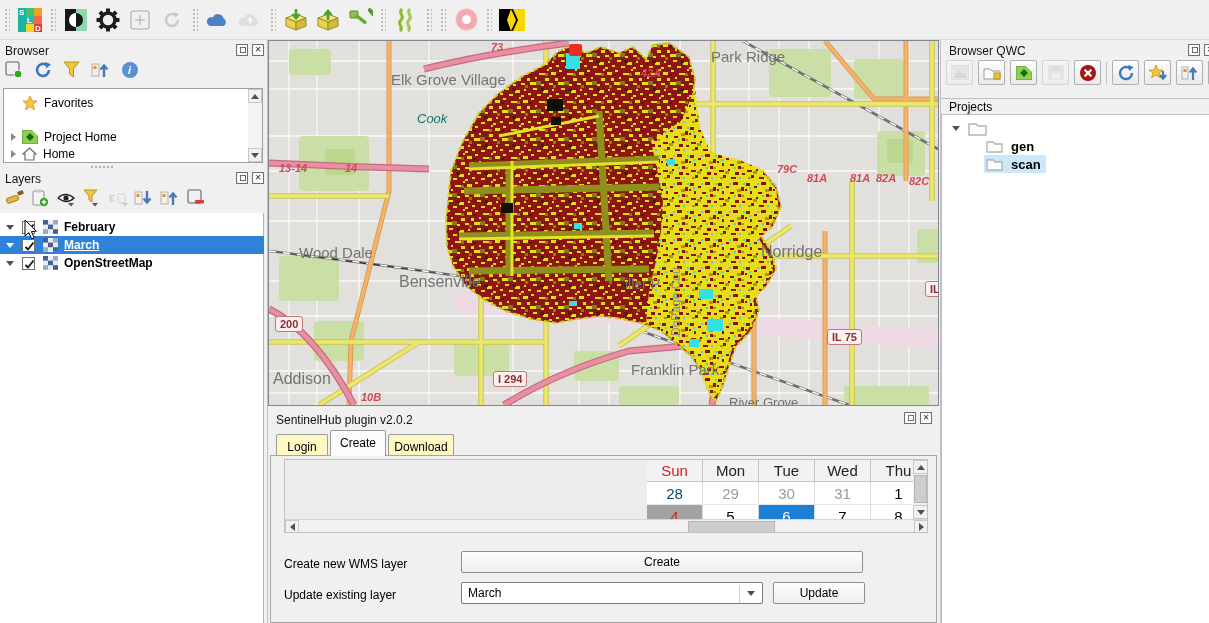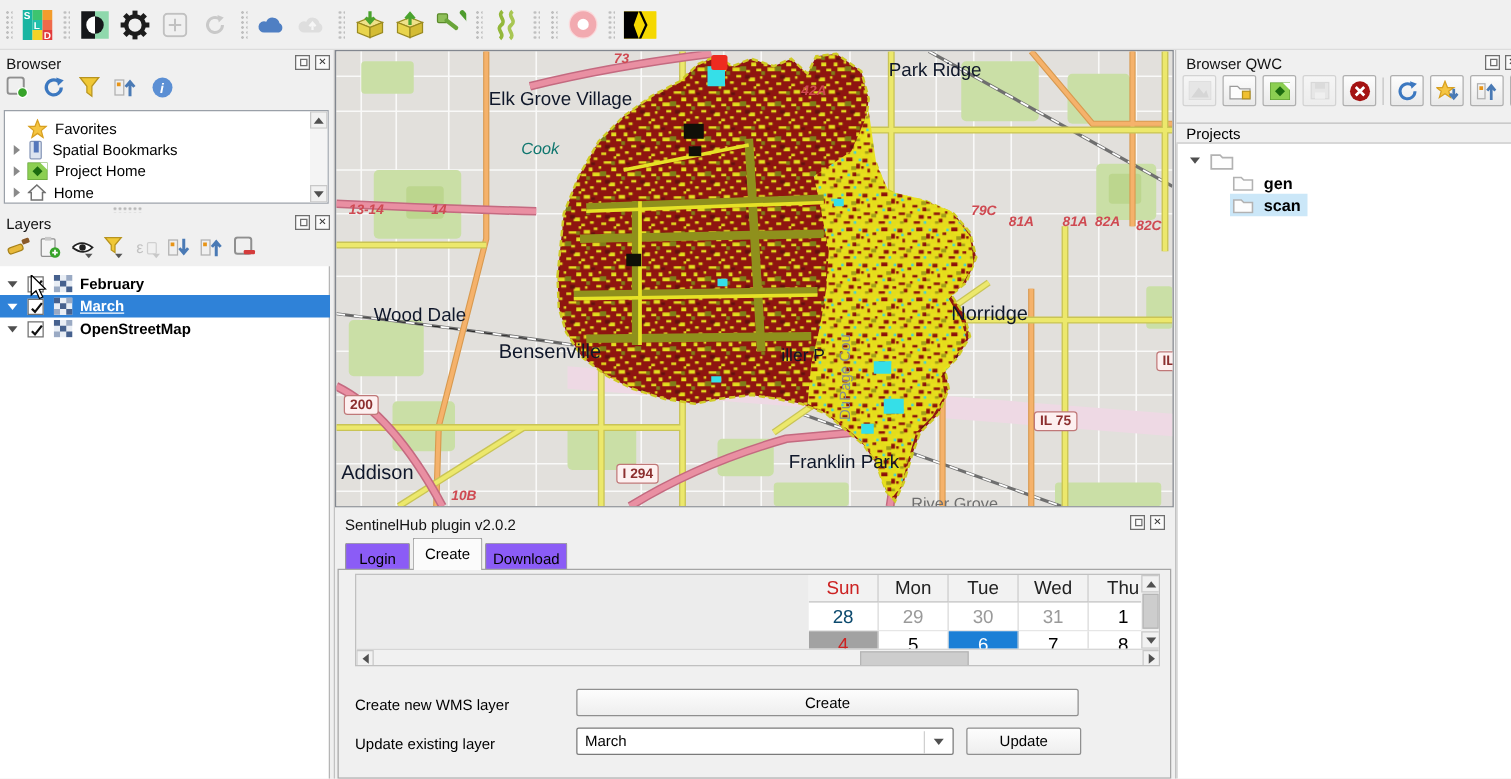--- a/index.html
+++ b/index.html
@@ -54,30 +54,30 @@
                  border-right:1px solid #b5b5b5; }
   .layer-label { font-weight:bold; font-size:12px; margin-left:6px; }
   #row-march { background:#2f82d8; }
   #row-march .layer-label { color:#fff; text-decoration:underline; }
 
   .col-sep { position:absolute; top:40px; width:1px; height:583px; background:#c2c2c2; }
 
   
   #map-view { position:absolute; left:268px; top:40px; width:671px; height:366px; border:1px solid #82878f;
               background:#e2e0dc; overflow:hidden; }
-  .m-city { position:absolute; color:#0f172a; white-space:nowrap; }
+  .m-city { position:absolute; color:#737373; white-space:nowrap; }
   .m-junction { position:absolute; color:#cf4a52; font-size:11px; font-style:italic; font-weight:bold; white-space:nowrap; }
   .m-shield { position:absolute; background:#fdf0f0; border:1px solid #c07878; border-radius:3px;
               color:#8c2f2f; font-size:11px; font-weight:bold; padding:0 4px; line-height:14px; white-space:nowrap; }
   .m-county { position:absolute; color:#0f766e; font-size:13px;font-style:italic; }
   .m-boundary { position:absolute; color:#8b8b8b; font-size:12px; transform:rotate(-90deg); transform-origin:left top; }
 
   
   #plugin-panel { position:absolute; left:268px; top:406px; width:671px; height:217px; background:#f0f0f0; }
-  .tab { position:absolute; border:1px solid #9b9b9b; border-bottom:none; background:#8b5cf6;
+  .tab { position:absolute; border:1px solid #9b9b9b; border-bottom:none; background:#fef9c3;
          font-size:12px; text-align:center; border-radius:2px 2px 0 0; padding-top:5px; }
   #plugin-frame { position:absolute; left:2px; top:49px; width:667px; height:168px; border:1px solid #a5a5a5; }
   #calendar { position:absolute; left:13px; top:3px; width:644px; height:74px; background:#ececec;
               border:1px solid #c0c0c0; overflow:hidden; }
   #cal-table { position:absolute; left:362px; top:0; width:266px; height:59px; overflow:hidden; background:#fff; }
   .cal-row { display:flex;align-items:center; }
   .cal-cell { width:56px; text-align:center; font-size:15px; border-right:1px solid #d9d9d9; flex:0 0 56px; }
   .cal-head .cal-cell { background:#f2f2f2; border-bottom:1px solid #c4c4c4; border-right:1px solid #c4c4c4;
                         height:22px; line-height:22px; color:#222; }
   .cal-body .cal-cell { height:23px; line-height:23px; border-bottom:1px solid #e6e6e6; }
@@ -262,28 +262,20 @@
           </svg>
         </span>
     </div>
     <div id="browser-tree">
       <div class="tree-row" style="left:2px;top:5px;width:240px">
         <span style="width:16px"></span>
         <svg width="16" height="16">
             <polygon points="8,1 10,6 15,6 11,9.5 12.5,15 8,11.7 3.5,15 5,9.5 1,6 6,6" fill="#f5c542" stroke="#d8a020"></polygon>
           </svg>
         <span style="margin-left:6px">Favorites</span>
-      </div>
-      <div class="tree-row" style="left:2px;top:22px;width:240px">
-        <span class="caret-right" style="margin:0 6px 0 5px"></span>
-        <svg width="14" height="16">
-            <rect x="2" y="1" width="9" height="14" rx="1" fill="#dde4f0" stroke="#8898b8"></rect>
-            <rect x="5" y="1" width="4" height="9" fill="#5577bb"></rect>
-          </svg>
-        <span style="margin-left:6px">Spatial Bookmarks</span>
       </div>
       <div class="tree-row" style="left:2px;top:39px;width:240px">
         <span class="caret-right" style="margin:0 6px 0 5px"></span>
         <svg width="16" height="14">
             <rect x="0" y="0" width="16" height="14" fill="#8ccf52" stroke="#5a9a30"></rect>
             <polygon points="10,0 16,0 16,6" fill="#fff"></polygon>
             <polygon points="8,3 12,7 8,11 4,7" fill="#1c6b10"></polygon>
           </svg>
         <span style="margin-left:6px">Project Home</span>
       </div>

